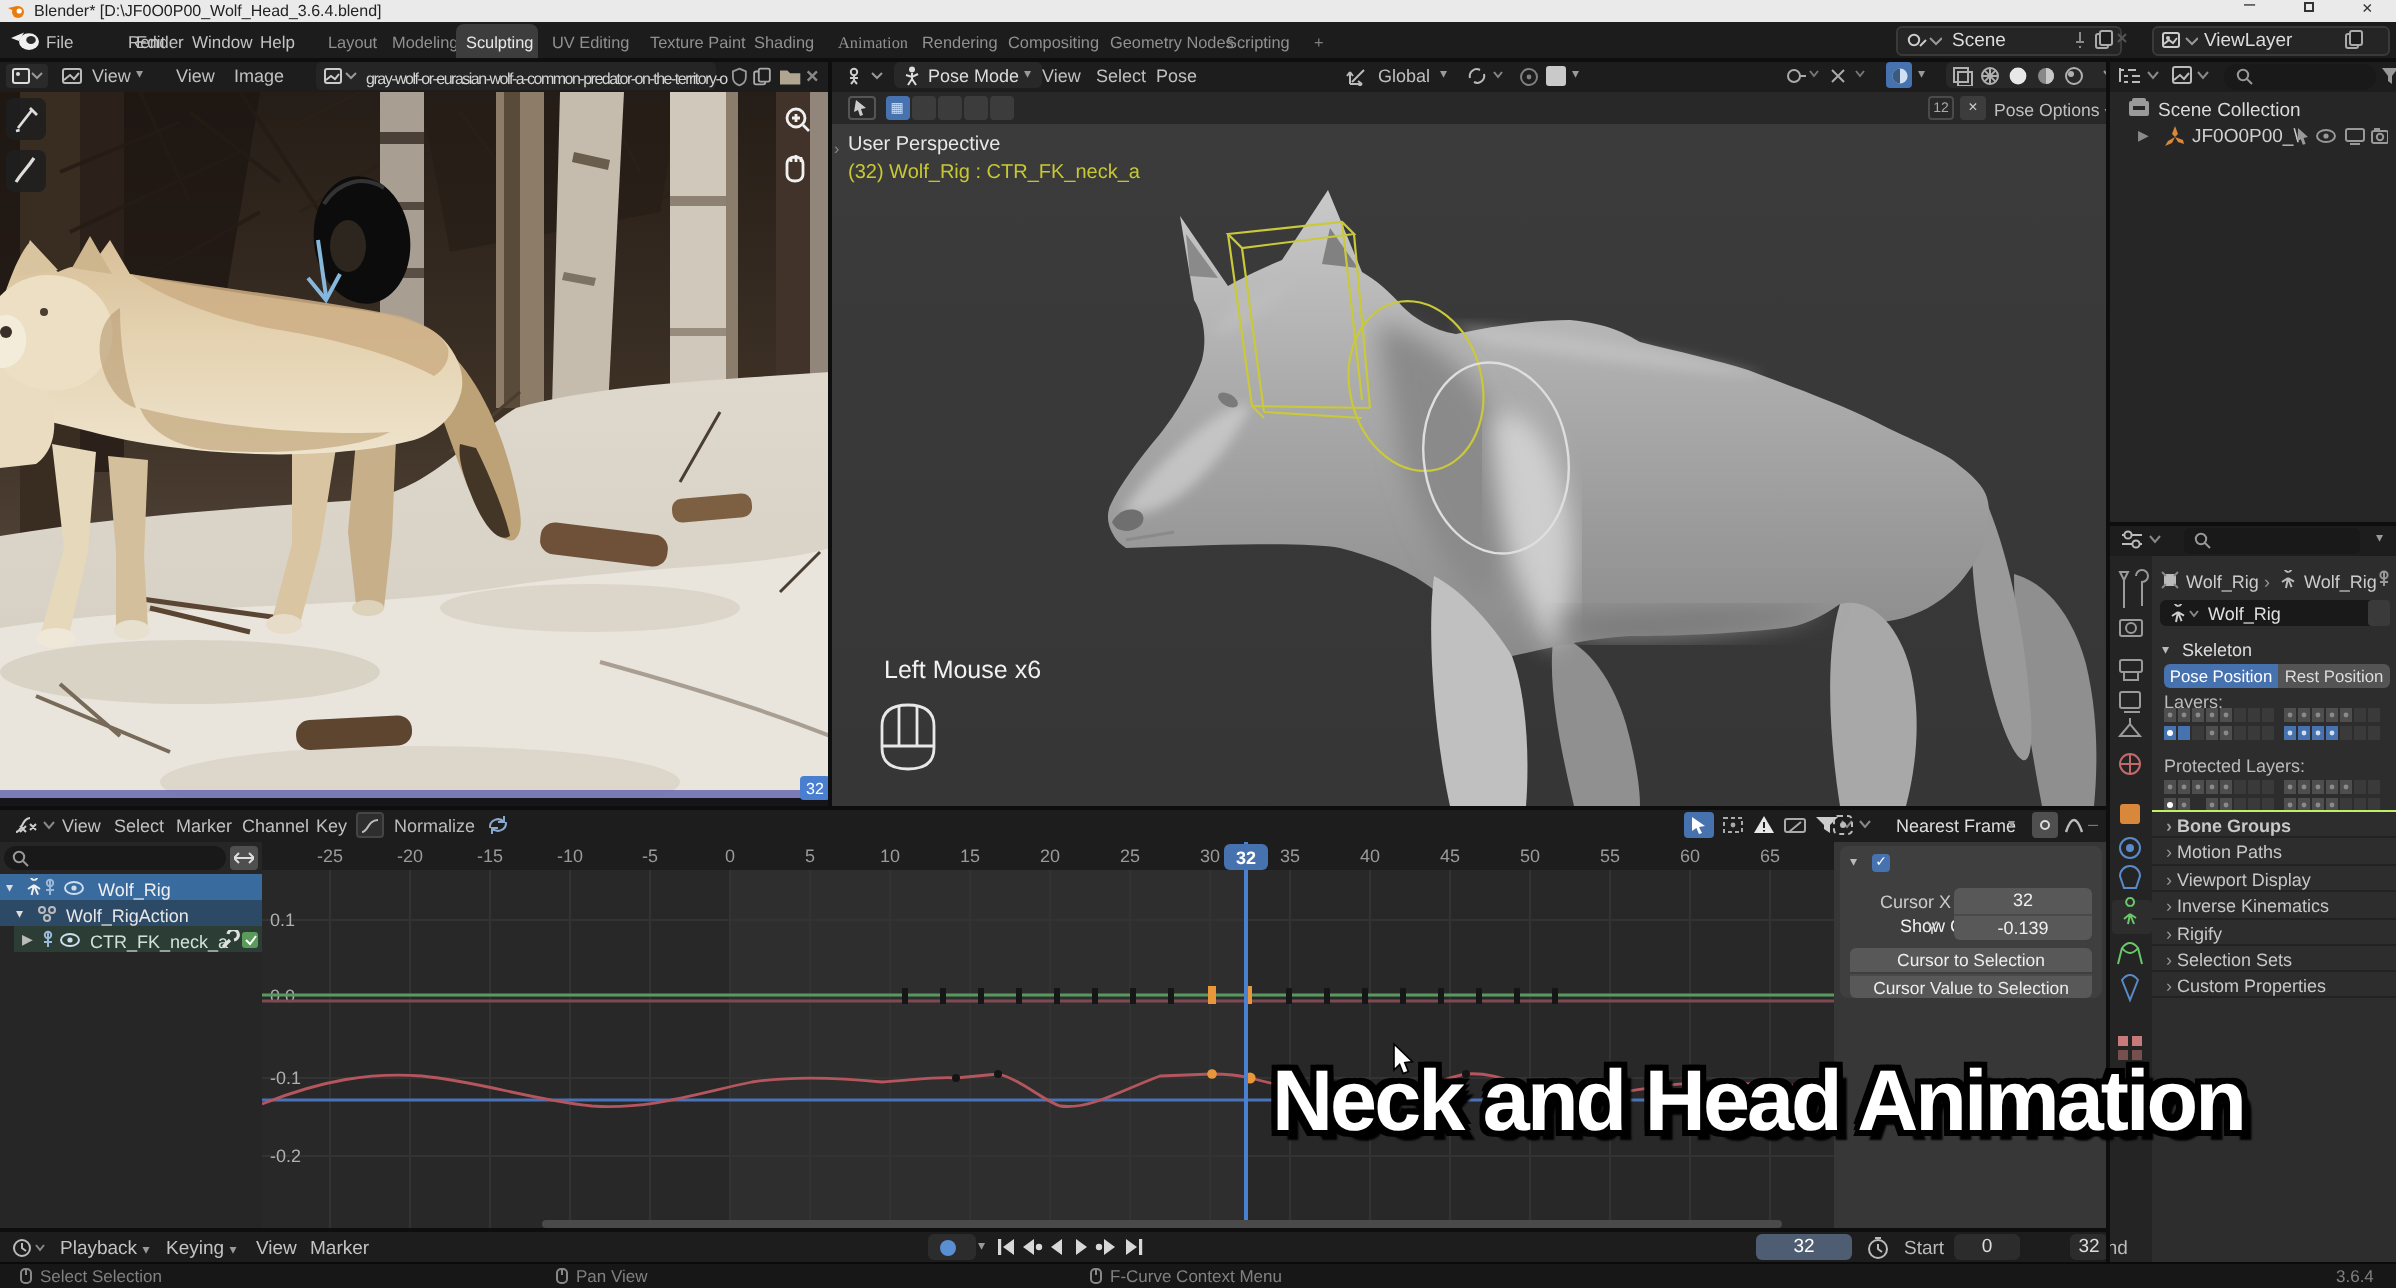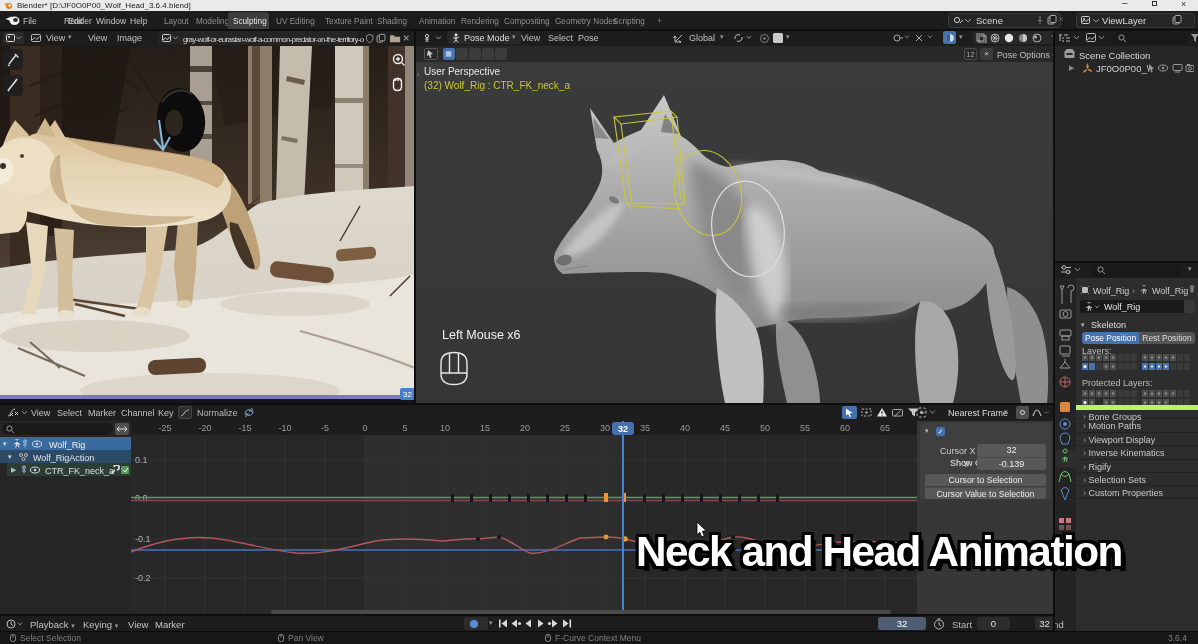--- a/index.html
+++ b/index.html
@@ -39,21 +39,21 @@
   <span class="menuitem" style="left:64px;">Render</span>
   <span class="menuitem" style="left:96px;">Window</span>
   <span class="menuitem" style="left:130px;">Help</span>
   <span class="tab" style="left:164px;text-align:center;">Layout</span>
   <span class="tab" style="left:196px;">Modeling</span>
   <span class="abs" style="left:228px;top:1px;width:41px;height:18px;background:#3d3d3d;border-radius:4px 4px 0 0;"></span>
   <span class="tab" style="left:233px;color:#e8e8e8;">Sculpting</span>
   <span class="tab" style="left:276px;">UV Editing</span>
   <span class="tab" style="left:325px;">Texture Paint</span>
   <span class="tab" style="left:377px;">Shading</span>
-  <span class="tab" style="left:419px;">Animation</span>
+  <span class="tab" style="left:419px;font-family:Liberation Serif, serif;">Animation</span>
   <span class="tab" style="left:461px;">Rendering</span>
   <span class="tab" style="left:504px;">Compositing</span>
   <span class="tab" style="left:555px;">Geometry Nodes</span>
   <span class="tab" style="left:613px;">Scripting</span>
   <span class="tab" style="left:657px;color:#7f7f7f;">+</span>
 
   <span class="abs" style="left:948px;top:2px;width:113px;height:15px;background:#252525;border:1px solid #3a3a3a;border-radius:3px;"></span>
   <svg class="abs" style="left:953px;top:5px" width="18" height="9" viewBox="0 0 18 9">
       <circle cx="4" cy="4" r="2.6" fill="none" stroke="#ccc"></circle>
       <path d="M7,7 l3,-3" stroke="#ccc"></path>
@@ -592,21 +592,21 @@
           <circle cx="31" cy="12.5" r="1.2"></circle>
         <circle cx="63" cy="12.5" r="1.2"></circle>
           <circle cx="70" cy="12.5" r="1.2"></circle>
           <circle cx="77" cy="12.5" r="1.2"></circle>
           <circle cx="84" cy="12.5" r="1.2"></circle>
       </g>
       <circle cx="3" cy="12.5" r="1.5" fill="#fff"></circle>
     </svg>
   </div>
   <div class="abs" style="left:22px;top:143px;width:122px;color:#c8c8c8;font-size:9px;">
-    <div style="height:13.4px;border-top:5px solid #bef264;padding:2px 0 0 7px;"><span style="color:#999;">›</span> Bone Groups</div>
+    <div style="height:13.4px;border-top:1px solid #bef264;padding:2px 0 0 7px;font-weight:bold;"><span style="color:#999;">›</span> Bone Groups</div>
     <div style="height:13.4px;border-top:1px solid #222;padding:2px 0 0 7px;"><span style="color:#999;">›</span> Motion Paths</div>
     <div style="height:13.4px;border-top:1px solid #222;padding:2px 0 0 7px;"><span style="color:#999;">›</span> Viewport Display</div>
     <div style="height:13.4px;border-top:1px solid #222;padding:2px 0 0 7px;"><span style="color:#999;">›</span> Inverse Kinematics</div>
     <div style="height:13.4px;border-top:1px solid #222;padding:2px 0 0 7px;"><span style="color:#999;">›</span> Rigify</div>
     <div style="height:13.4px;border-top:1px solid #222;padding:2px 0 0 7px;"><span style="color:#999;">›</span> Selection Sets</div>
     <div style="height:13.4px;border-top:1px solid #222;border-bottom:1px solid #222;padding:2px 0 0 7px;"><span style="color:#999;">›</span> Custom Properties</div>
   </div>
 </div>
 
 <div class="abs" style="left:0;top:404px;width:1054px;height:211px;background:#2a2a2a;">

